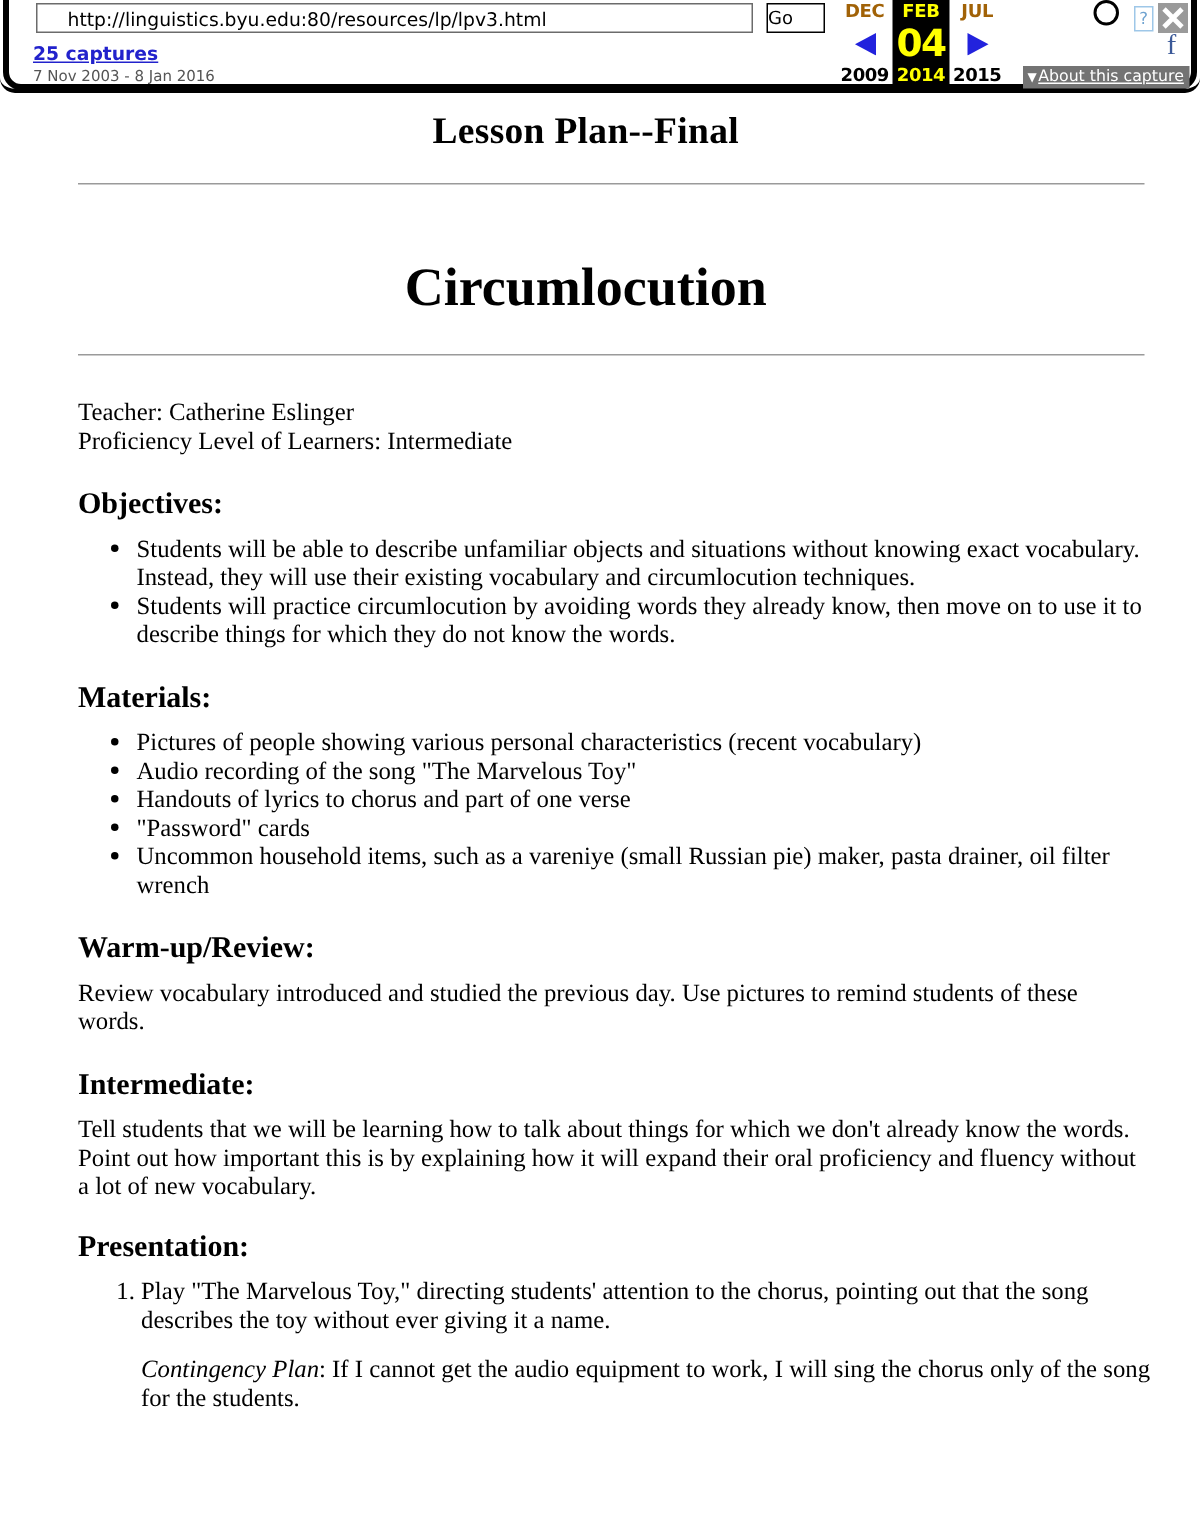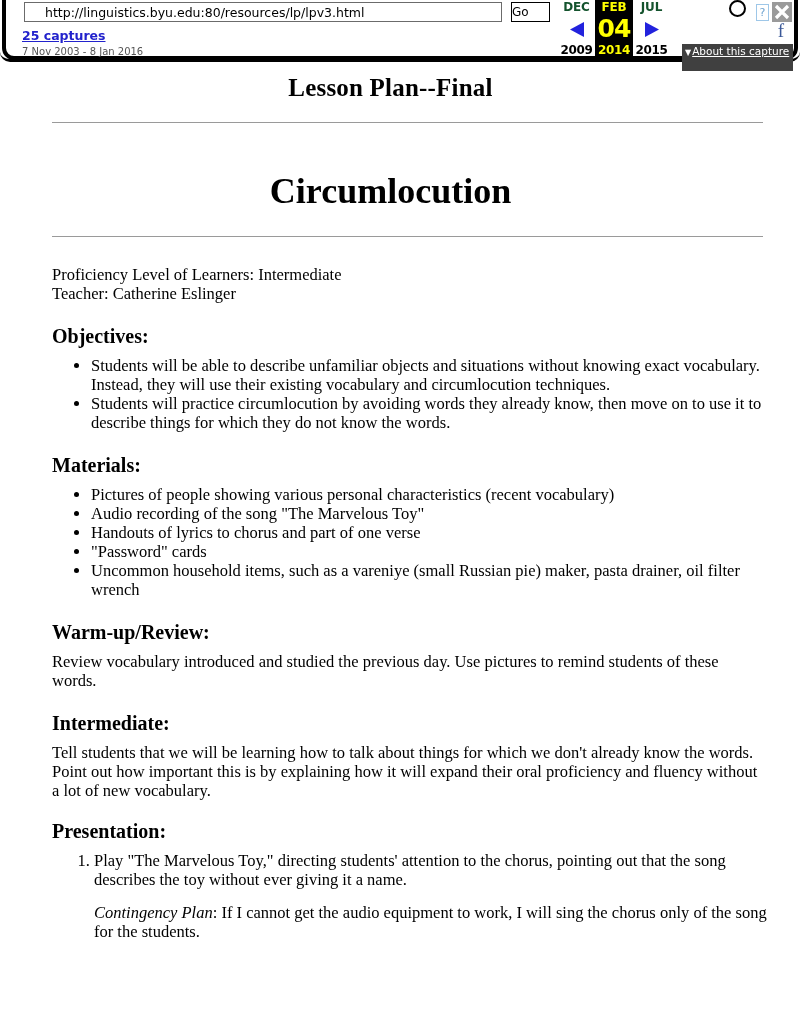--- a/index.html
+++ b/index.html
@@ -91,21 +91,21 @@
     width: 37px;
     position: relative;
     text-align: center;
   }
   .wm-datecol.center {
     background: #000000;
     width: 38px;
   }
   .wm-mon {
     position: absolute; top: 2px; left: 0; right: 0;
-    font-size: 12px; font-weight: bold; color: #14532d;
+    font-size: 12px; font-weight: bold; color: #a16207;
     letter-spacing: -0.2px;
   }
   .wm-datecol.center .wm-mon { color: #ffff00; }
   .wm-yr {
     position: absolute; top: 45px; left: 0; right: 0;
     font-size: 12px; font-weight: bold; color: #000;
     letter-spacing: -0.3px;
   }
   .wm-datecol.center .wm-yr { color: #ffff00; }
   .wm-day {
@@ -156,22 +156,22 @@
     font-family: "Liberation Serif", serif;
     font-size: 19px;
     color: #3b5998;
     text-align: center;
     line-height: 18px;
     cursor: pointer;
   }
   #wm-about {
     position: absolute;
     left: 676px; top: 46px;
-    height: 27px;
-    background: #404040;
+    height: 15px;
+    background: #737373;
     color: #ffffff;
     font-family: "DejaVu Sans", sans-serif;
     font-size: 10.5px;
     padding: 0 4px 0 3px;
     line-height: 15px;
     cursor: pointer;
     white-space: nowrap;
   }
   #wm-about .lbl { text-decoration: underline; }
   #wm-about .caret { font-size: 8px; margin-right: 1px; }
@@ -333,22 +333,22 @@
 
   <hr class="doc-rule">
 
   <h2 class="doc-subtitle">Circumlocution</h2>
 
   <hr class="doc-rule2">
 
   <div class="content">
 
     <div class="meta-block">
+      <div class="meta-line">Teacher: Catherine Eslinger</div>
       <div class="meta-line">Proficiency Level of Learners: Intermediate</div>
-      <div class="meta-line">Teacher: Catherine Eslinger</div>
     </div>
 
     <h3 class="sec">Objectives:</h3>
     <ul class="doc-ul">
       <li>Students will be able to describe unfamiliar objects and situations without knowing exact vocabulary.  Instead, they will use their existing vocabulary and circumlocution techniques.</li>
       <li>Students will practice circumlocution by avoiding words they already know, then move on to use it to describe things for which they do not know the words.</li>
     </ul>
 
     <h3 class="sec">Materials:</h3>
     <ul class="doc-ul mats">

